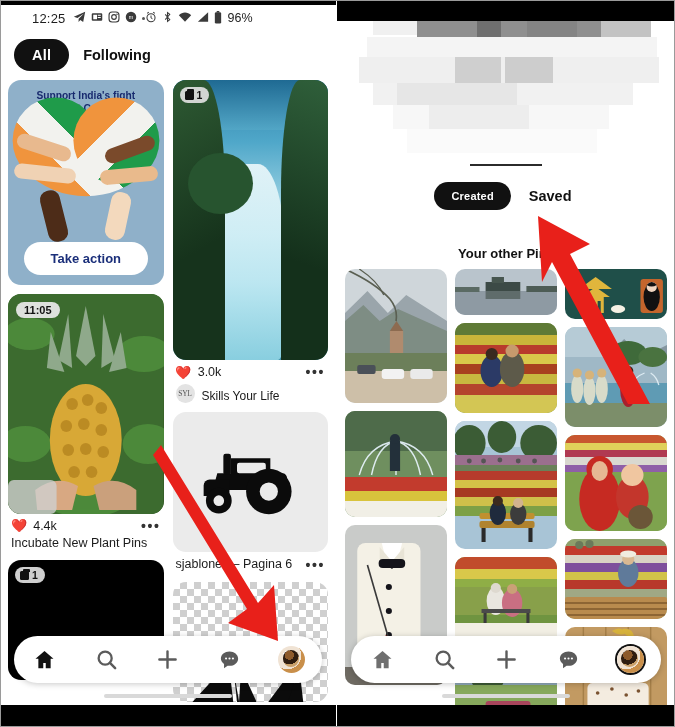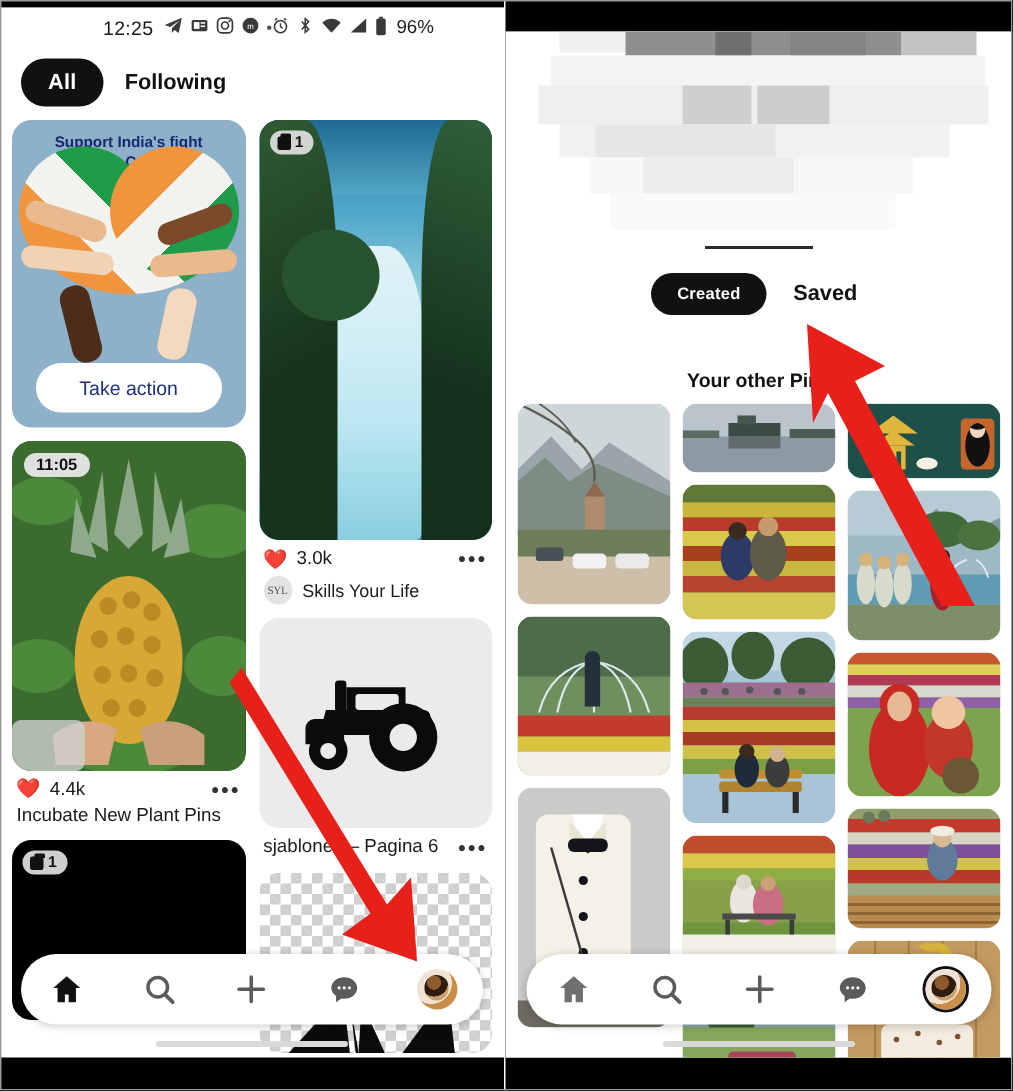--- a/index.html
+++ b/index.html
@@ -16,21 +16,21 @@
   #panel-left  { left: 0;   width: 336px; }
   #panel-right { left: 337px; width: 338px; }
 
   .screen { position: absolute; left: 0; width: 100%; background: #fff; overflow: hidden; }
   #screen-left  { top: 5px;  height: 700px; }
   #screen-right { top: 21px; height: 684px; }
 
   
   .statusbar {
     position: relative; height: 26px; width: 100%;
-    display: flex; align-items: center; justify-content: center;
+    display: flex; align-items: center; justify-content: flex-start;
     padding: 0 10px; background: #fff;
     font-size: 12.5px; color: #1d1d1d;
   }
   .sb-left, .sb-right { display: flex; align-items: center; gap: 5px; }
   .sb-left { padding-left: 22px; }
   .sb-time { font-size: 13px; letter-spacing: .2px; margin-right: 2px; }
   .sb-ic { display:inline-block; color:#303030; line-height:1; font-size: 12px; }
   .sb-battery-txt { font-size: 12.5px; margin-left: 1px; }
   .dot-sep { width:3px; height:3px; border-radius:50%; background:#555; display:inline-block; }
 
@@ -47,21 +47,21 @@
   .col { flex: 1; display: flex; flex-direction: column; gap: 9px; min-width:0; }
 
   .pin { position: relative; width: 100%; }
   .pin-img { width: 100%; border-radius: 13px; overflow: hidden; position: relative; display:block; }
 
   .pin-meta { display: flex; align-items: center; gap: 6px; padding: 5px 3px 0 3px; }
   .heart { font-size: 13px; line-height:1; }
   .cnt { font-size: 12.5px; color:#1b1b1b; font-weight: 500; }
   .dots { margin-left:auto; color:#333; font-size:14px; letter-spacing:1.6px; font-weight:800; line-height:1; }
   .pin-title { font-size: 12.5px; color:#1b1b1b; padding: 3px 3px 0 3px; line-height:1.25; }
-  .author-row { display:flex; align-items:center; gap:7px; padding: 5px 3px 0 3px; }
+  .author-row { display:flex; align-items:flex-end; gap:7px; padding: 5px 3px 0 3px; }
   .avatar-sm {
     width: 19px; height: 19px; border-radius: 50%; background:#e3e3e3;
     display:flex; align-items:center; justify-content:center;
     font-size: 7.5px; color:#555; font-family:"Liberation Serif", serif; letter-spacing:-.3px;
   }
   .author-name { font-size: 12px; color:#1b1b1b; }
 
   
   .badge-carousel {
     position:absolute; left:7px; top:7px; z-index:4;
@@ -97,21 +97,21 @@
   .heart-flag:after  { top:0; right:-43px; background: linear-gradient(to bottom,#f0943d 0 33.3%,#f2f2ee 33.3% 66.6%, #1f9b4a 66.6%); }
   .hand { position:absolute; border-radius: 9px; }
   .h1 { left:2px; top:20px; width:56px; height:15px; background:#e8b98e; transform:rotate(18deg); }
   .h2 { left:0px; top:46px; width:62px; height:15px; background:#f0d2b4; transform:rotate(6deg); }
   .h3 { right:2px; top:22px; width:52px; height:15px; background:#7a4a2b; transform:rotate(-20deg); }
   .h4 { right:0px; top:48px; width:58px; height:15px; background:#e9ba8c; transform:rotate(-5deg); }
   .h5 { left:30px; bottom:-2px; width:20px; height:52px; background:#4d2c18; transform:rotate(-14deg); border-radius:9px;}
   .h6 { right:30px; bottom:0px; width:20px; height:48px; background:#f3d9bd; transform:rotate(12deg); border-radius:9px;}
   .take-action {
     background:#fff; border-radius: 20px; text-align:center;
-    padding: 9px 0; font-size: 13px; font-weight:400; color:#1b2f7a;
+    padding: 9px 0; font-size: 13px; font-weight:700; color:#1b2f7a;
     margin: 0 10px; position:relative; z-index:3;
   }
 
   
   .waterfall { height: 280px; background: linear-gradient(#2e7fa8 0%, #4fa7c9 22%, #bfe6ef 55%, #8fd0de 78%, #3e8ea8 100%); position:relative; }
   .wf-rock-l { position:absolute; left:0; top:0; width:34%; height:100%; background:linear-gradient(150deg,#2e5a33,#16331c 60%); border-radius:0 40% 0 0; }
   .wf-rock-r { position:absolute; right:0; top:0; width:30%; height:100%; background:linear-gradient(200deg,#2f5f3a,#14301b 65%); border-radius:40% 0 0 0; }
   .wf-tree { position:absolute; left:10%; top:26%; width:42%; height:22%; background:#27542f; border-radius:50%; }
   .wf-fall { position:absolute; left:30%; top:30%; width:42%; height:70%; background:linear-gradient(#eaf7fa,#bfe8f2 60%, #8fd4e4); border-radius:40% 40% 10% 10%; opacity:.92; }
   .wf-sky { position:absolute; left:0; top:0; width:100%; height:18%; background:linear-gradient(#1f6a93,#52a6c6); }

